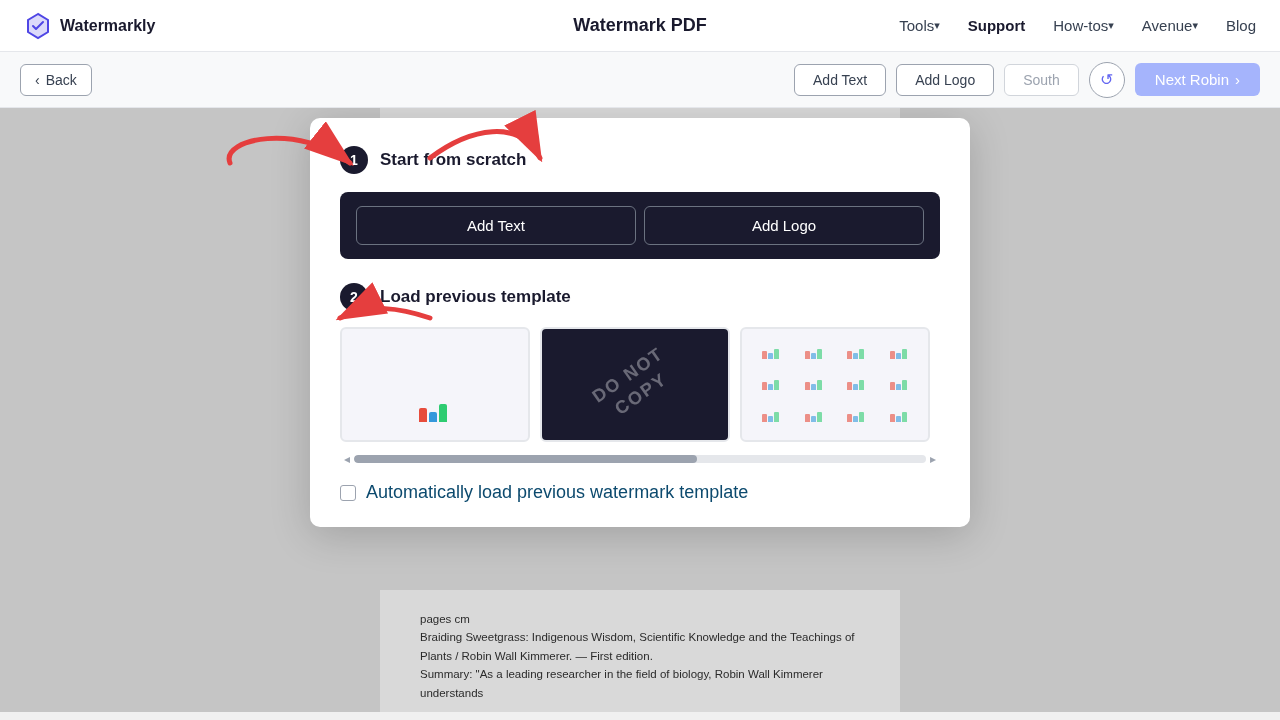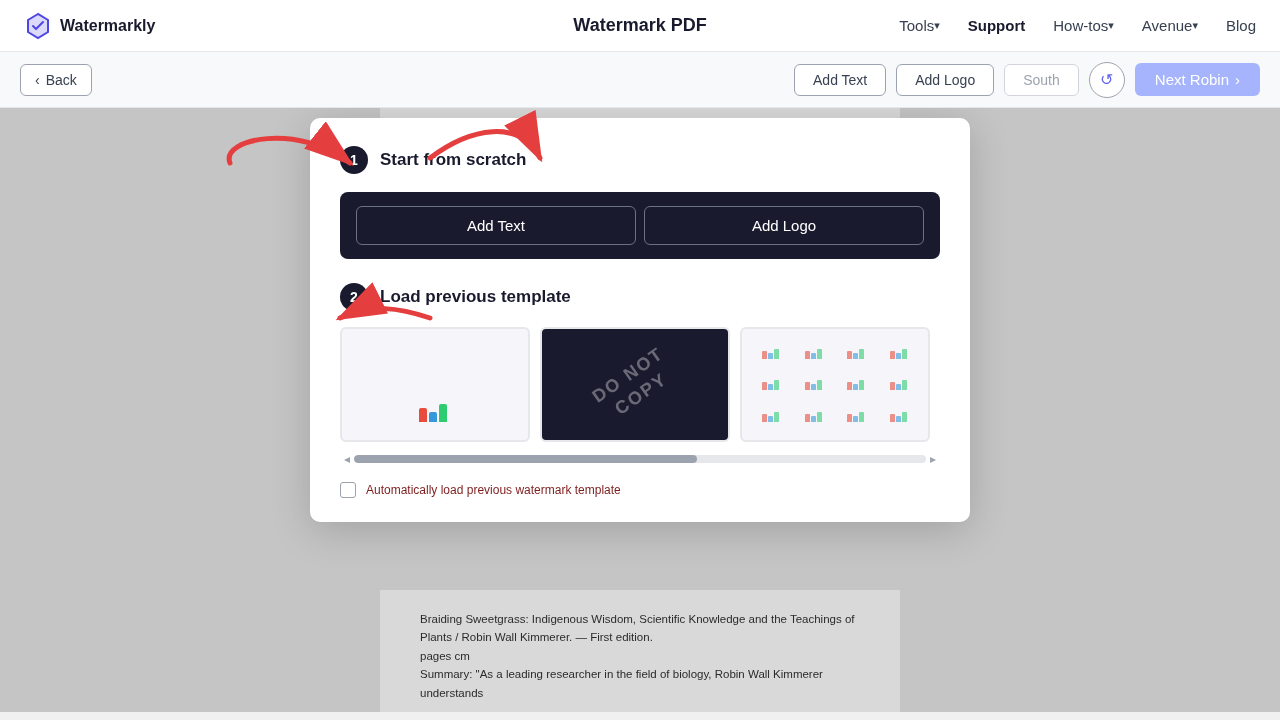--- a/index.html
+++ b/index.html
@@ -188,21 +188,21 @@
 
     
     .checkbox-row {
       display: flex; align-items: center; gap: 10px;
       margin-top: 14px;
     }
     .checkbox-box {
       width: 16px; height: 16px; border: 1.5px solid #9ca3af;
       border-radius: 3px; background: #fff; flex-shrink: 0; cursor: pointer;
     }
-    .checkbox-label { font-size: 12px; color: #7f1d1d; }
+    .checkbox-label { font-size: 18px; color: #0c4a6e; }
   </style>
 </head>
 <body>
 
 <nav class="navbar">
   <div class="nav-logo">
     <svg class="nav-logo-icon" viewBox="0 0 28 28" fill="none">
       <path d="M14 2L4 8v12l10 6 10-6V8L14 2z" fill="#4f46e5" opacity="0.2"></path>
       <path d="M14 2L4 8v12l10 6 10-6V8L14 2z" stroke="#4f46e5" stroke-width="2" fill="none"></path>
       <path d="M9 14l3 3 7-7" stroke="#4f46e5" stroke-width="2" stroke-linecap="round" stroke-linejoin="round"></path>
@@ -401,18 +401,18 @@
 
         <path d="M 430 50 C 470 20, 520 10, 540 50" stroke="#e53e3e" stroke-width="5" fill="none" marker-end="url(#arrowhead2)" stroke-linecap="round"></path>
 
         <path d="M 430 210 C 400 200, 370 195, 340 210" stroke="#e53e3e" stroke-width="5" fill="none" marker-end="url(#arrowhead3)" stroke-linecap="round"></path>
       </g>
     </svg>
 
   </div>
 
   <div style="position:absolute;bottom:0;left:50%;transform:translateX(-50%);width:520px;background:#fff;padding:20px 40px 10px;font-size:11.5px;color:#333;line-height:1.6;z-index:1;">
+    <div>pages cm</div>
     <div>Braiding Sweetgrass: Indigenous Wisdom, Scientific Knowledge and the Teachings of Plants / Robin Wall Kimmerer. — First edition.</div>
-    <div>pages cm</div>
     <div>Summary: "As a leading researcher in the field of biology, Robin Wall Kimmerer understands</div>
   </div>
 
 </div>
 
 </body></html>

